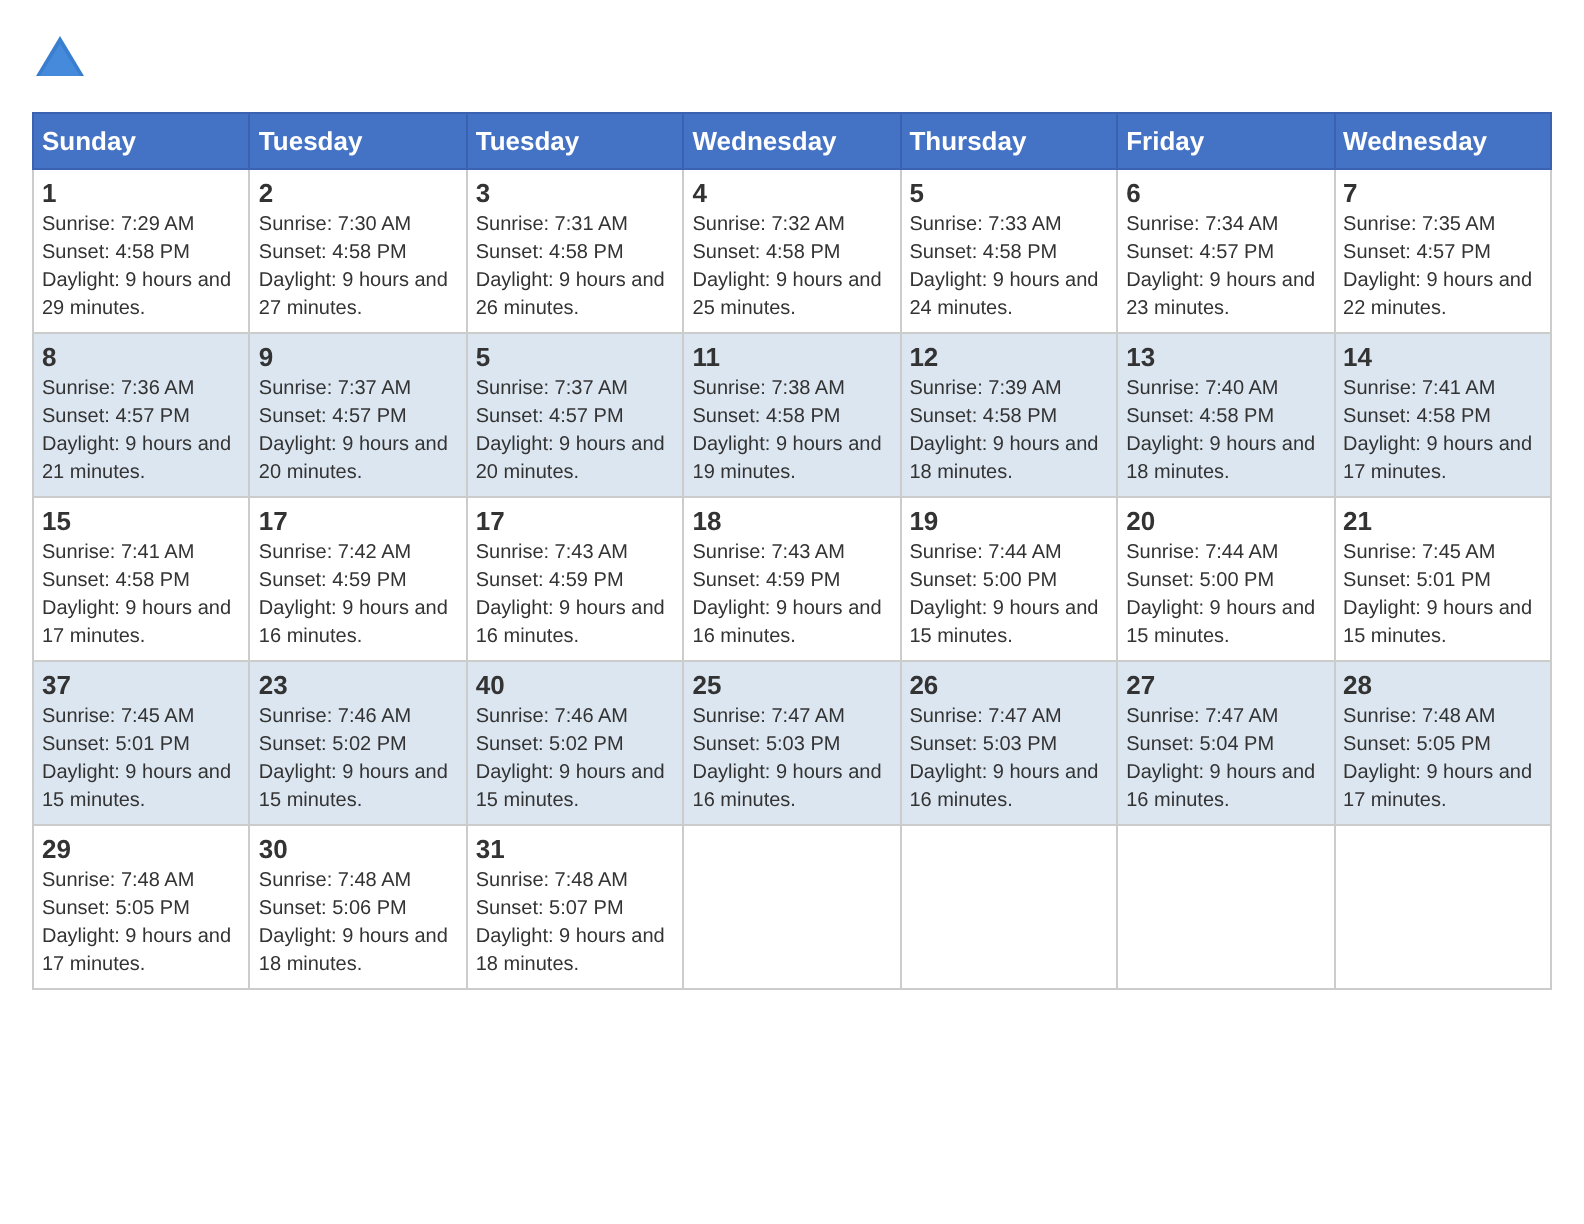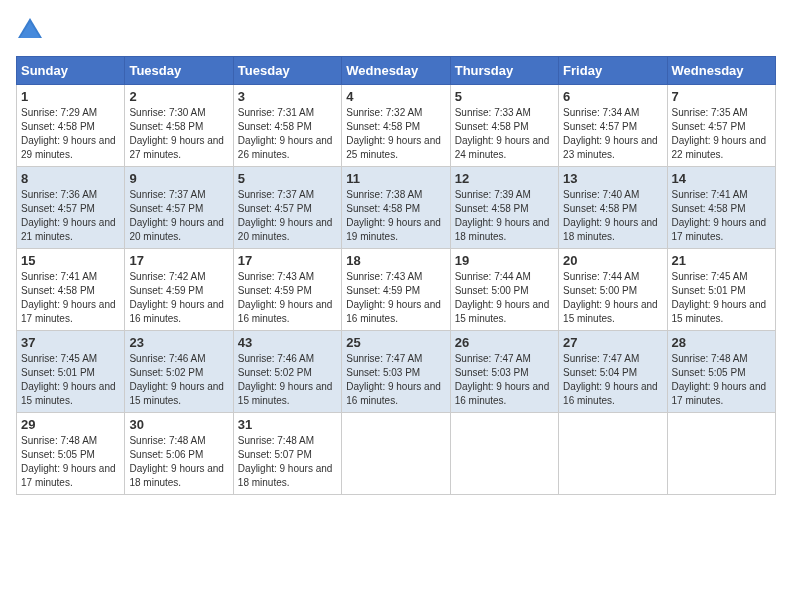--- a/index.html
+++ b/index.html
@@ -135,21 +135,21 @@
         <td><span class="day-num">17</span><span class="day-info">Sunrise: 7:42 AM<br>Sunset: 4:59 PM<br>Daylight: 9 hours and 16 minutes.</span></td>
         <td><span class="day-num">17</span><span class="day-info">Sunrise: 7:43 AM<br>Sunset: 4:59 PM<br>Daylight: 9 hours and 16 minutes.</span></td>
         <td><span class="day-num">18</span><span class="day-info">Sunrise: 7:43 AM<br>Sunset: 4:59 PM<br>Daylight: 9 hours and 16 minutes.</span></td>
         <td><span class="day-num">19</span><span class="day-info">Sunrise: 7:44 AM<br>Sunset: 5:00 PM<br>Daylight: 9 hours and 15 minutes.</span></td>
         <td><span class="day-num">20</span><span class="day-info">Sunrise: 7:44 AM<br>Sunset: 5:00 PM<br>Daylight: 9 hours and 15 minutes.</span></td>
         <td><span class="day-num">21</span><span class="day-info">Sunrise: 7:45 AM<br>Sunset: 5:01 PM<br>Daylight: 9 hours and 15 minutes.</span></td>
       </tr>
       <tr>
         <td><span class="day-num">37</span><span class="day-info">Sunrise: 7:45 AM<br>Sunset: 5:01 PM<br>Daylight: 9 hours and 15 minutes.</span></td>
         <td><span class="day-num">23</span><span class="day-info">Sunrise: 7:46 AM<br>Sunset: 5:02 PM<br>Daylight: 9 hours and 15 minutes.</span></td>
-        <td><span class="day-num">43</span><span class="day-info">Sunrise: 7:46 AM<br>Sunset: 5:02 PM<br>Daylight: 9 hours and 15 minutes.</span></td>
+        <td><span class="day-num">40</span><span class="day-info">Sunrise: 7:46 AM<br>Sunset: 5:02 PM<br>Daylight: 9 hours and 15 minutes.</span></td>
         <td><span class="day-num">25</span><span class="day-info">Sunrise: 7:47 AM<br>Sunset: 5:03 PM<br>Daylight: 9 hours and 16 minutes.</span></td>
         <td><span class="day-num">26</span><span class="day-info">Sunrise: 7:47 AM<br>Sunset: 5:03 PM<br>Daylight: 9 hours and 16 minutes.</span></td>
         <td><span class="day-num">27</span><span class="day-info">Sunrise: 7:47 AM<br>Sunset: 5:04 PM<br>Daylight: 9 hours and 16 minutes.</span></td>
         <td><span class="day-num">28</span><span class="day-info">Sunrise: 7:48 AM<br>Sunset: 5:05 PM<br>Daylight: 9 hours and 17 minutes.</span></td>
       </tr>
       <tr>
         <td><span class="day-num">29</span><span class="day-info">Sunrise: 7:48 AM<br>Sunset: 5:05 PM<br>Daylight: 9 hours and 17 minutes.</span></td>
         <td><span class="day-num">30</span><span class="day-info">Sunrise: 7:48 AM<br>Sunset: 5:06 PM<br>Daylight: 9 hours and 18 minutes.</span></td>
         <td><span class="day-num">31</span><span class="day-info">Sunrise: 7:48 AM<br>Sunset: 5:07 PM<br>Daylight: 9 hours and 18 minutes.</span></td>
         <td class="empty-cell">&nbsp;</td>

